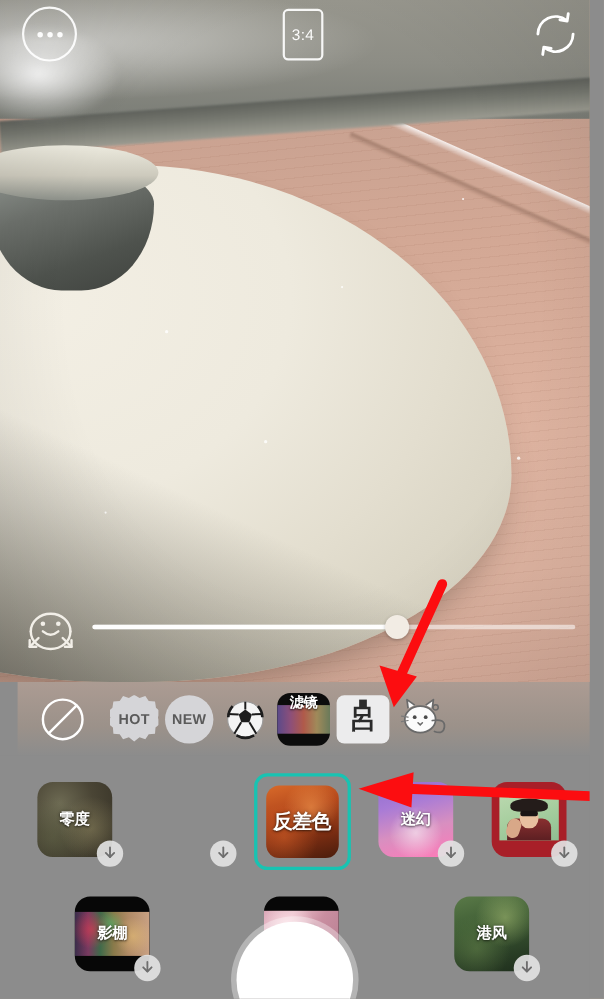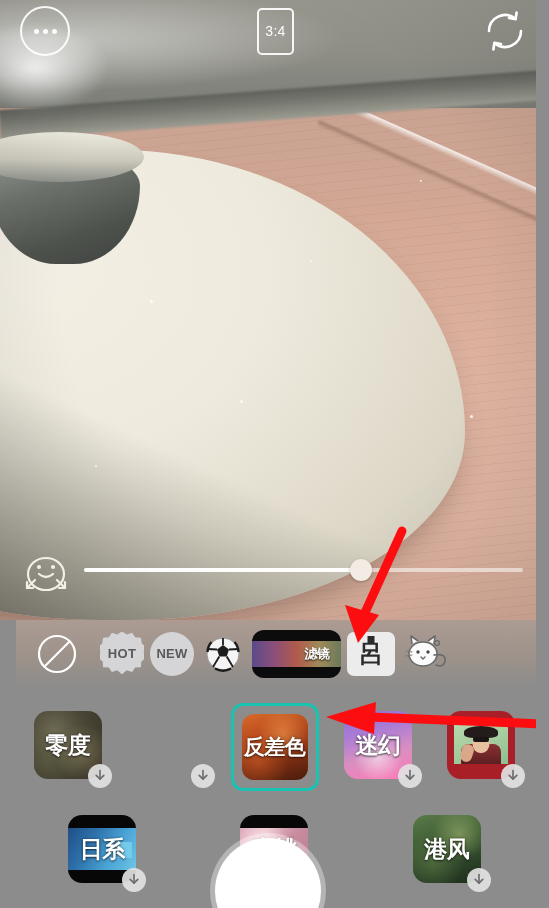--- a/index.html
+++ b/index.html
@@ -162,21 +162,21 @@
   }
   .chip-hot{
     clip-path:polygon(50% 0%,61% 7%,73% 3%,80% 13%,93% 14%,95% 27%,105% 36%,99% 47%,
       105% 59%,94% 68%,93% 81%,80% 82%,73% 92%,61% 88%,50% 97%,39% 88%,27% 92%,20% 82%,
       7% 81%,6% 68%,-5% 59%,1% 47%,-5% 36%,5% 27%,7% 14%,20% 13%,27% 3%,39% 7%);
   }
   .chip-new{border-radius:50%;}
   .cat-ball{width:46px;height:46px;}
   .cat-thumb{
     width:48px;height:48px;border-radius:12px;overflow:hidden;position:relative;
-    background:#0c0c0c;display:flex;align-items:center;justify-content:center;padding-left:41px;
+    background:#0c0c0c;display:flex;align-items:flex-start;justify-content:center;
   }
   .cat-thumb .strip{
     position:absolute;left:0;top:11px;width:100%;height:26px;
     background:linear-gradient(90deg,#5a4a8a 0%,#8c4f7a 25%,#b05a4a 50%,#a08a5a 75%,#6a7a5a 100%);
   }
   .cat-thumb .tl{position:relative;color:#fff;font-size:13px;font-weight:bold;
     text-shadow:0 1px 2px rgba(0,0,0,.85);letter-spacing:-.5px;}
   .cat-card{
     width:48px;height:44px;border-radius:7px;background:#ececed;
     display:flex;align-items:center;justify-content:center;
@@ -214,26 +214,26 @@
   .thumb-outer.sel{
     width:88px;height:88px;border:3px solid #18c3b2;border-radius:12px;
     box-sizing:border-box;
   }
   .thumb{
     width:68px;height:68px;border-radius:14px;overflow:hidden;position:relative;
     display:flex;align-items:center;justify-content:center;
   }
   .thumb-outer.sel .thumb{width:66px;height:66px;border-radius:12px;}
   .thumb .label{
-    position:relative;z-index:3;color:#fff;font-size:23px;font-weight:bold;
+    position:relative;z-index:3;color:#fff;font-size:14px;font-weight:bold;
     letter-spacing:-.5px;
     text-shadow:0 1px 2px rgba(0,0,0,.55),0 0 3px rgba(0,0,0,.4);
     white-space:nowrap;
   }
-  .thumb .label.sm{font-size:21px;}
+  .thumb .label.sm{font-size:18px;}
   .dl-badge{
     position:absolute;right:-2px;bottom:-1px;width:24px;height:24px;border-radius:50%;
     background:rgba(226,226,226,.92);
     display:flex;align-items:center;justify-content:center;z-index:5;
     cursor:pointer;
   }
   .dl-badge svg{display:block;}
 
   
   .bg-lingdu{background:
@@ -507,23 +507,23 @@
                 <line x1="7" y1="1.5" x2="7" y2="10" stroke="#6e6e6e" stroke-width="1.7" stroke-linecap="round"></line>
                 <polyline points="3.2,6.4 7,10.2 10.8,6.4" fill="none" stroke="#6e6e6e" stroke-width="1.7" stroke-linecap="round" stroke-linejoin="round"></polyline>
               </svg>
             </div>
           </div>
         </div>
       </div>
     <div class="filter-row r2" id="filterRow2">
         <div class="filter-cell">
           <div class="thumb-outer">
-            <div class="thumb bg-rixi">
+            <div class="thumb bg-yingpeng">
               <div class="band"></div>
-              <span class="label">日系</span>
+              <span class="label">影棚</span>
             </div>
             <div class="dl-badge">
               <svg width="14" height="14" viewBox="0 0 14 14">
                 <line x1="7" y1="1.5" x2="7" y2="10" stroke="#6e6e6e" stroke-width="1.7" stroke-linecap="round"></line>
                 <polyline points="3.2,6.4 7,10.2 10.8,6.4" fill="none" stroke="#6e6e6e" stroke-width="1.7" stroke-linecap="round" stroke-linejoin="round"></polyline>
               </svg>
             </div>
           </div>
         </div>
         <div class="filter-cell">

